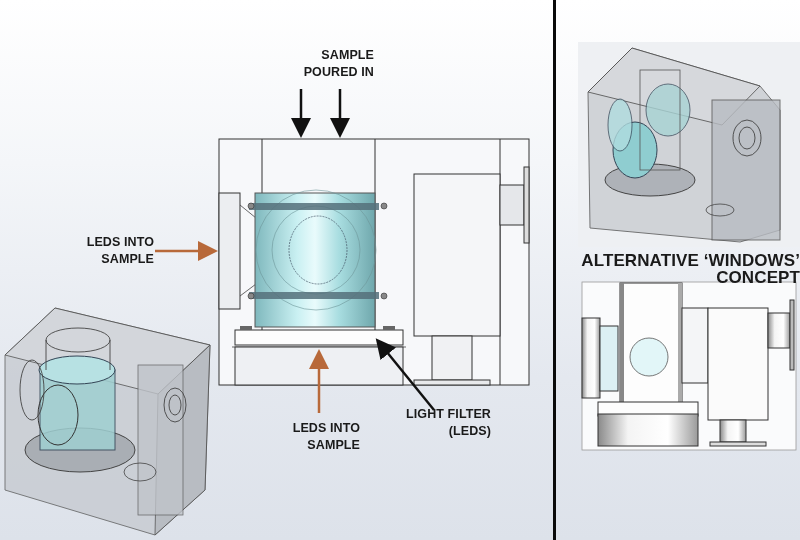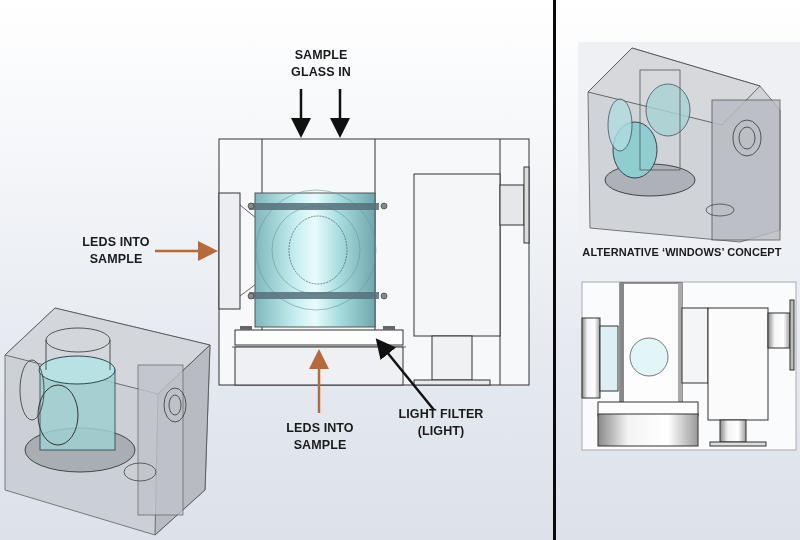--- a/index.html
+++ b/index.html
@@ -3,21 +3,21 @@
 <meta charset="utf-8">
 <style>
   html, body { margin:0; padding:0; }
   body {
     width:800px; height:540px; overflow:hidden; position:relative;
     background: linear-gradient(180deg, #ffffff 0%, #f4f6f9 30%, #e4e8ef 70%, #dde2ea 100%);
     font-family: "Liberation Sans", sans-serif;
   }
   .label {
     position:absolute; font-weight:bold; font-size:12.5px; color:#1a1a1a;
-    text-align:center; line-height:17px; letter-spacing:0.1px;
+    text-align:right; line-height:17px; letter-spacing:0.1px;
   }
   .label span { display:block; }
   svg { position:absolute; left:0; top:0; }
   .divider { position:absolute; left:553px; top:0; width:3px; height:540px; background:#0a0a0a; }
 </style>
 </head>
 <body>
 
 <svg width="800" height="540" viewBox="0 0 800 540">
   <defs>
@@ -146,33 +146,33 @@
     <rect x="710" y="442" width="56" height="4" fill="#ddd"></rect>
     <rect x="768" y="313" width="22" height="35" fill="url(#metal)"></rect>
     <rect x="790" y="300" width="4" height="70" fill="#bbb"></rect>
   </g>
 </svg>
 
 <div class="divider"></div>
 
 <div class="label" style="left:268px; top:47px; width:106px;">
   <span>SAMPLE</span>
-  <span>GLASS IN</span>
+  <span>POURED IN</span>
 </div>
 
 <div class="label" style="left:78px; top:234px; width:76px;">
   <span>LEDS INTO</span>
   <span>SAMPLE</span>
 </div>
 
 <div class="label" style="left:280px; top:420px; width:80px;">
   <span>LEDS INTO</span>
   <span>SAMPLE</span>
 </div>
 
 <div class="label" style="left:391px; top:406px; width:100px;">
   <span>LIGHT FILTER</span>
-  <span>(LIGHT)</span>
+  <span>(LEDS)</span>
 </div>
 
-<div class="label" style="left:564px; top:244px; width:236px; font-size:11px;">
+<div class="label" style="left:564px; top:252px; width:236px; font-size:17px;">
   <span>ALTERNATIVE ‘WINDOWS’ CONCEPT</span>
 </div>
 
 </body></html>

